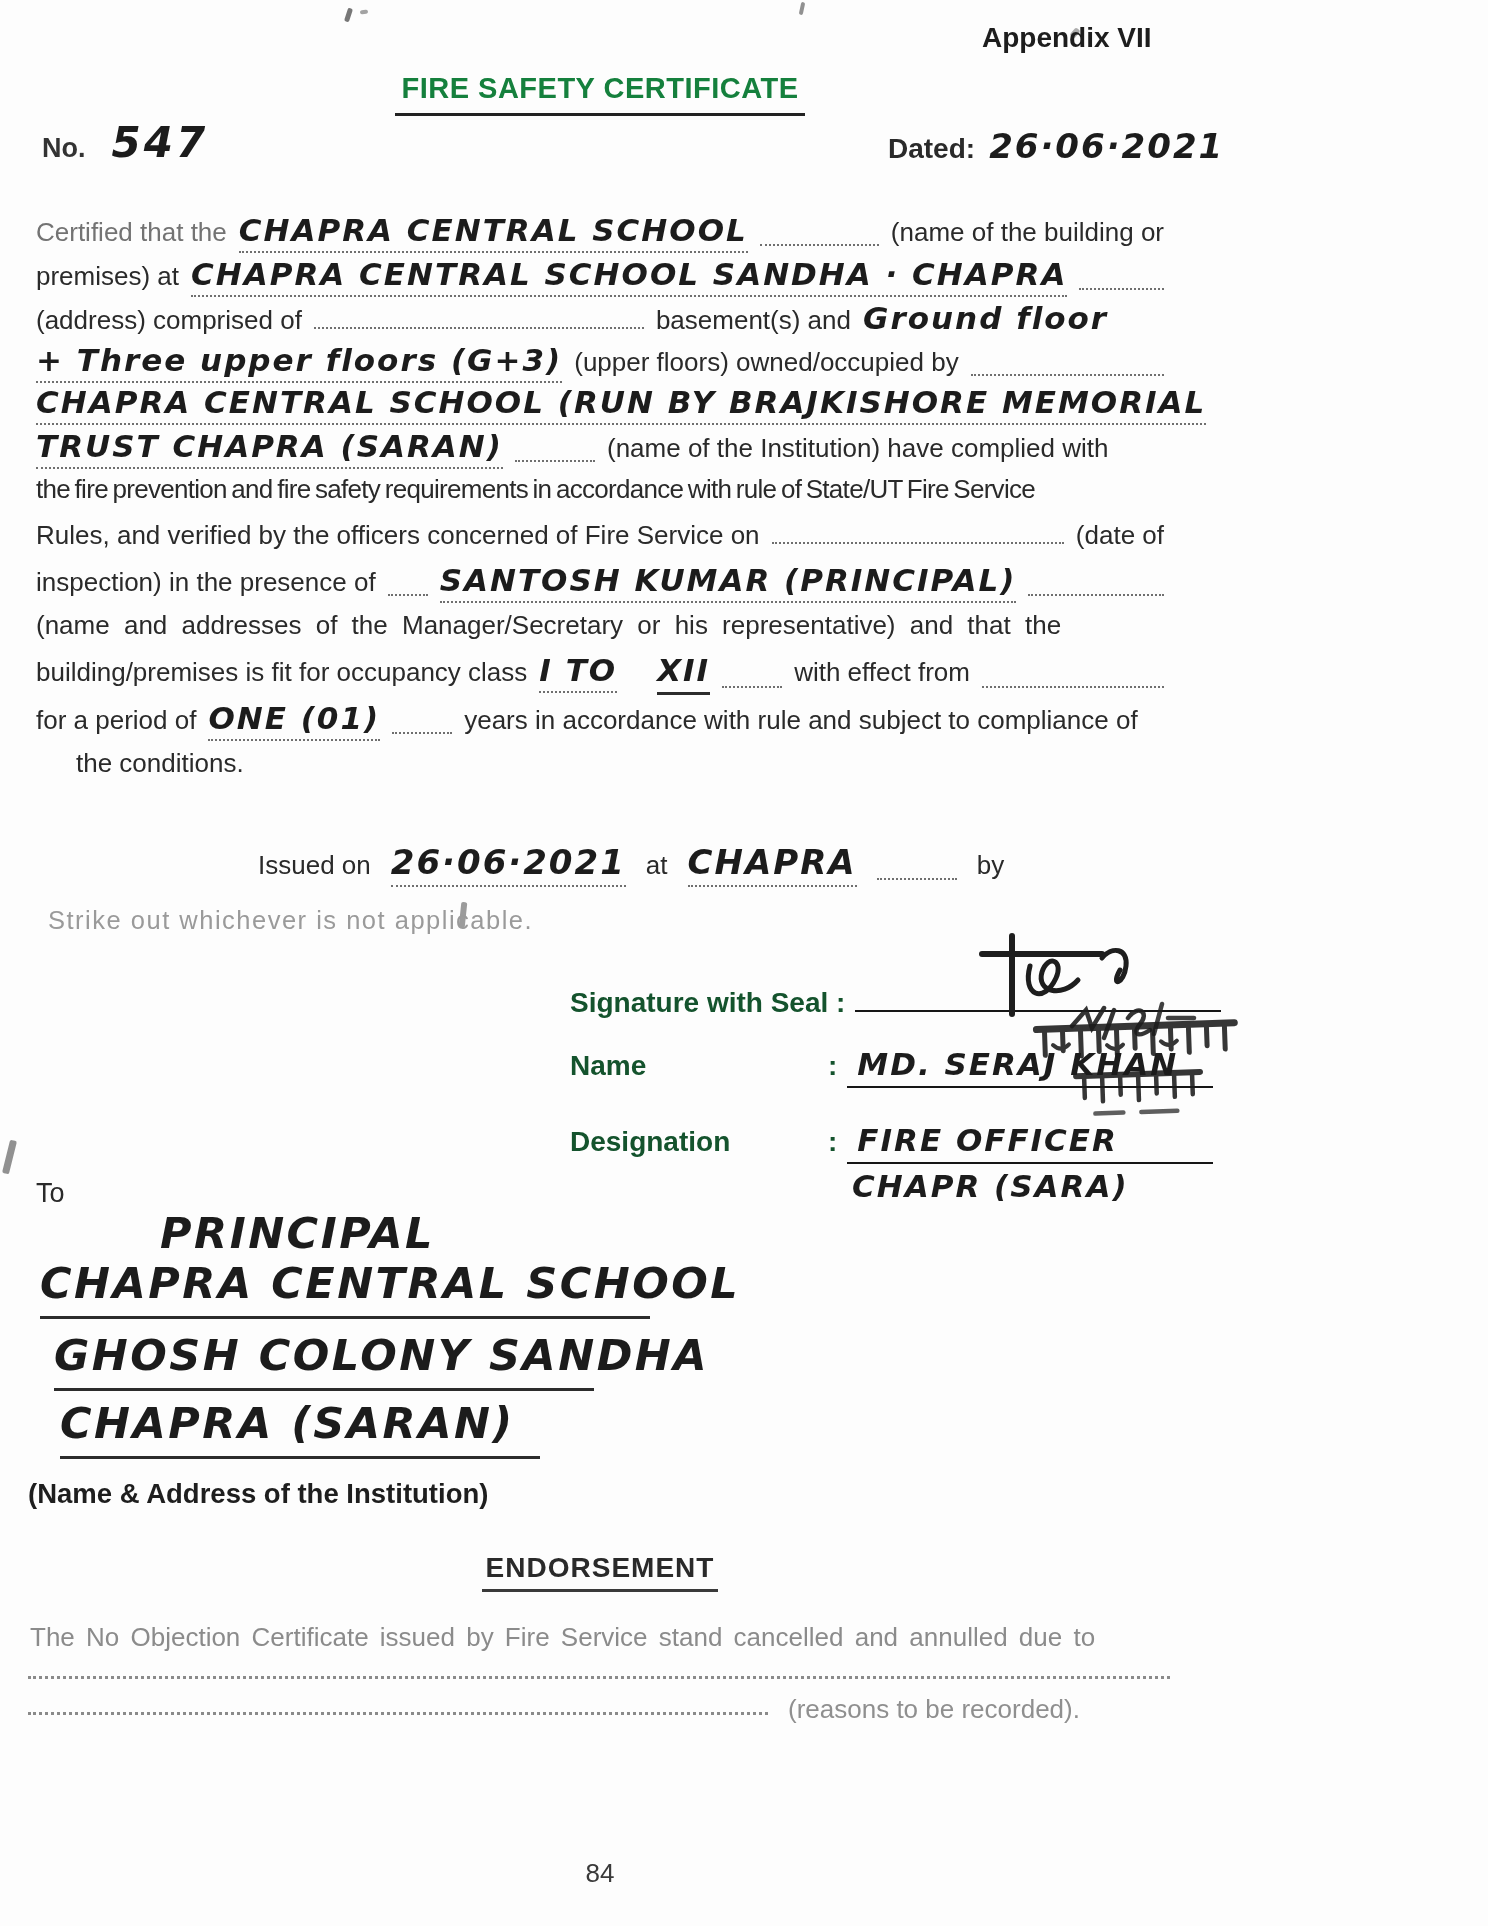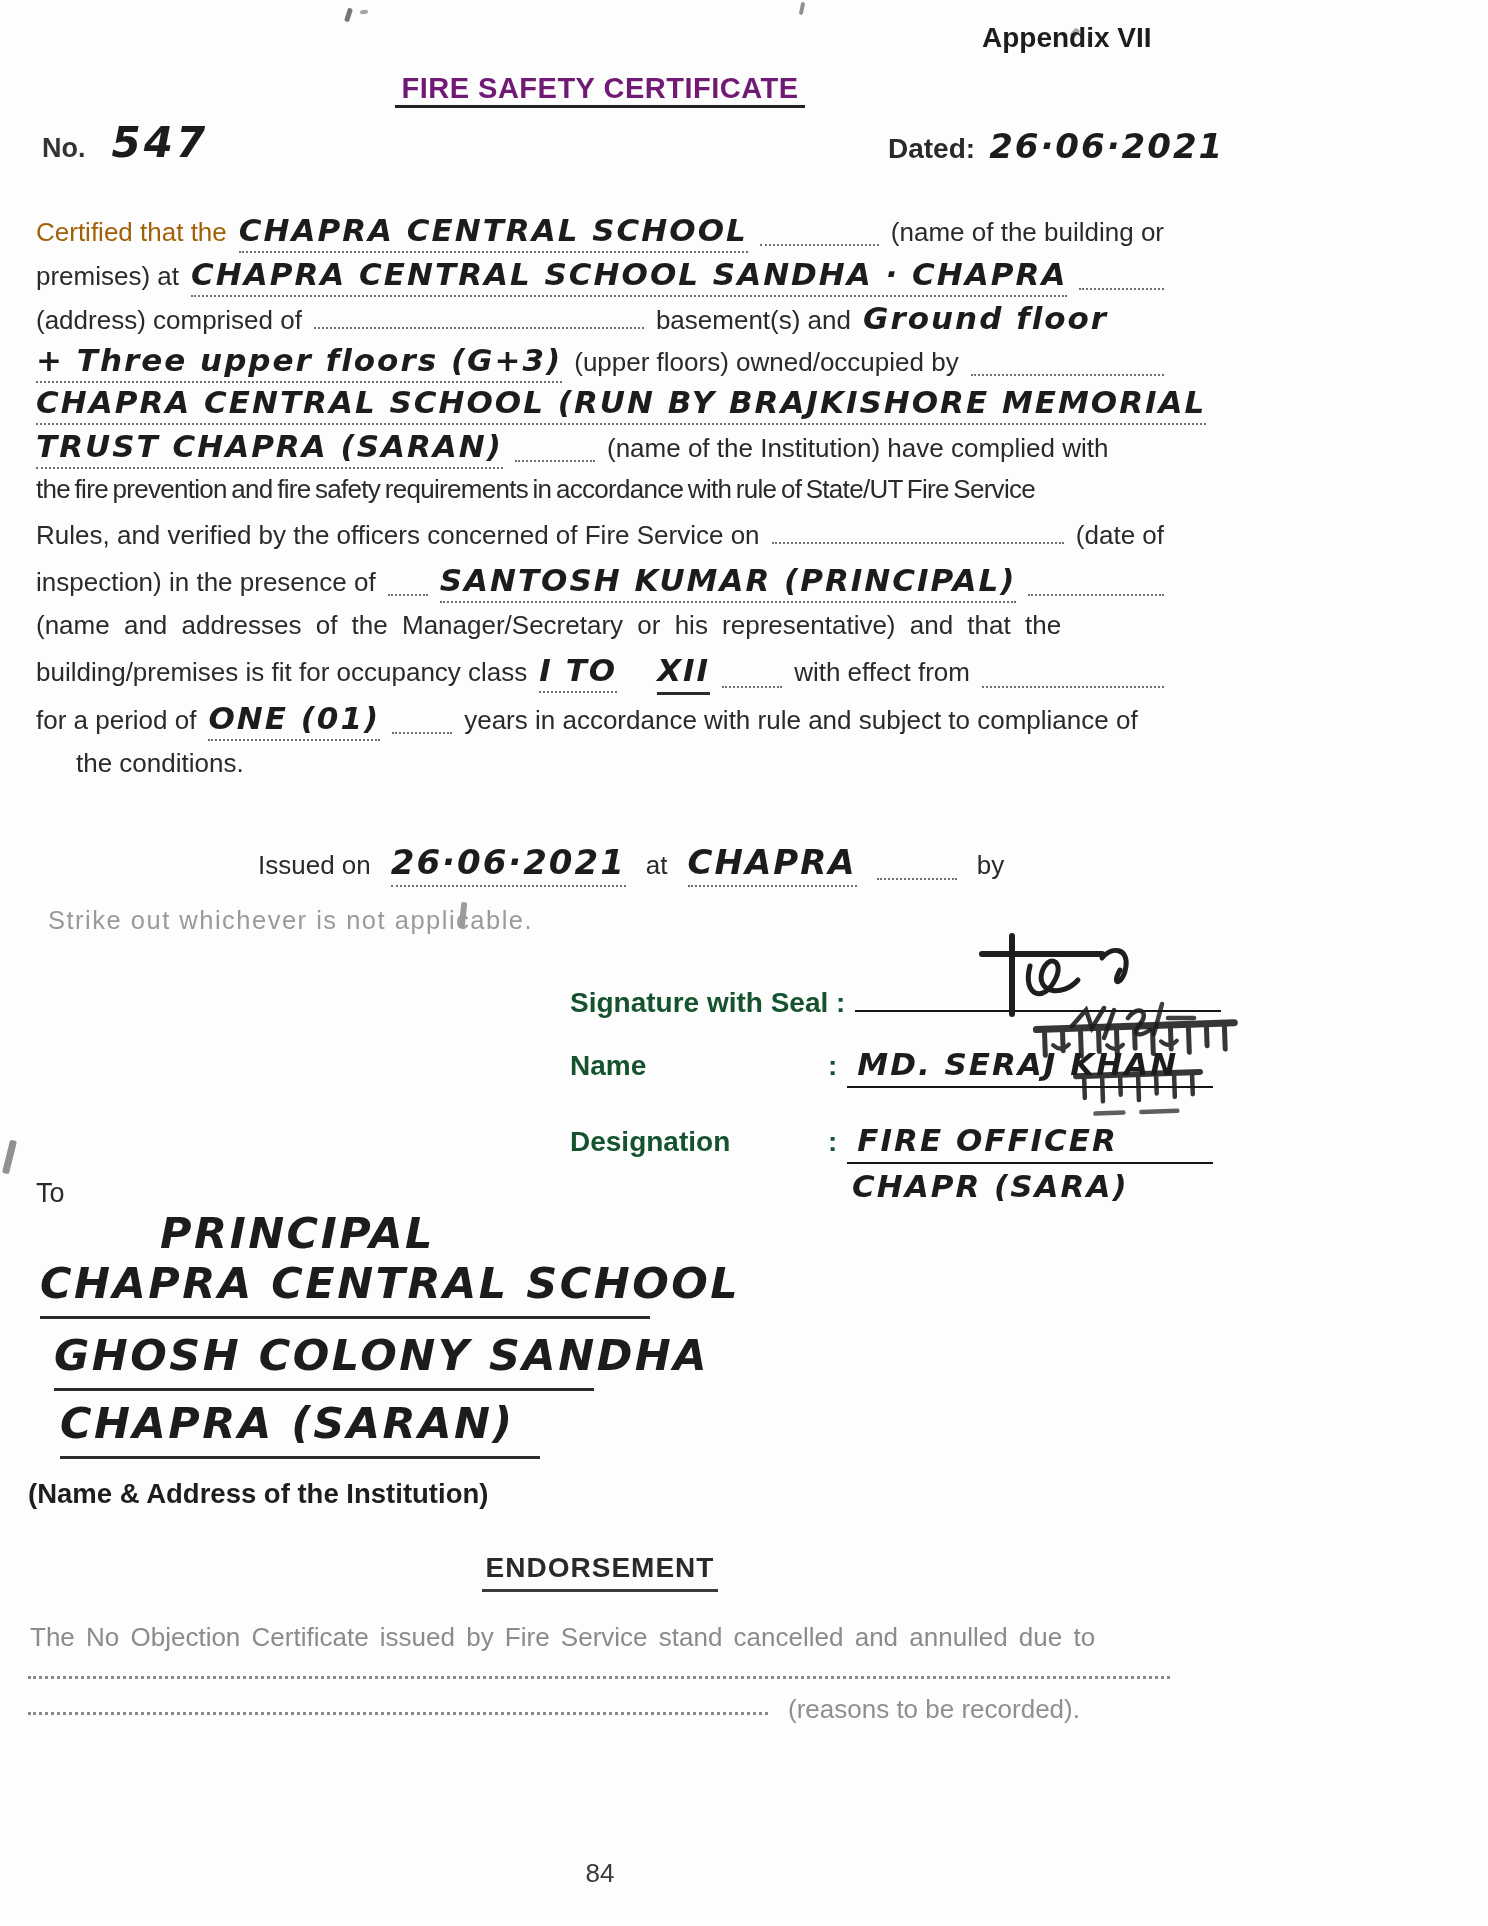--- a/index.html
+++ b/index.html
@@ -4,21 +4,21 @@
 <style>
   html,body{margin:0;padding:0;background:#e9e9e9;}
   .page{
     position:relative;width:1488px;height:1926px;margin:0 auto;
     background:#fdfdfd;color:#262626;overflow:hidden;
     font-family:"Liberation Sans",sans-serif;
   }
   
   .p{font-size:26px;color:#2a2a2a;}
   .b{font-weight:bold;}
-  .fade1{color:#a16207;text-align:center;}
+  .fade1{color:#737373;text-align:center;}
   .tight{letter-spacing:-0.7px;word-spacing:-2px;}
   .loose{word-spacing:7px;}
   
   .hw{
     font-family:"DejaVu Sans",sans-serif;font-style:italic;font-weight:700;
     font-size:31px;letter-spacing:2px;color:#1c1c1c;white-space:nowrap;
   }
   .hw-big{font-size:42px;letter-spacing:3px;}
   .hw-date{font-size:34px;}
   .hw-addr{font-size:43px;letter-spacing:2.5px;}
@@ -26,22 +26,22 @@
   .line{position:absolute;left:36px;width:1128px;display:flex;align-items:baseline;white-space:nowrap;}
   .line > * + *{margin-left:12px;}
   .lead{align-self:flex-end;margin-bottom:7px;border-bottom:2.5px dotted #6f6f6f;height:0;}
   .grow{flex:1 1 auto;}
   .w40{width:40px;}.w60{width:60px;}.w80{width:80px;}.w330{width:330px;}
   .dotted{border-bottom:2.5px dotted #6f6f6f;padding-bottom:3px;}
   .hand-ul{border-bottom:3.5px solid #2c2c2c;padding-bottom:4px;margin-left:40px;}
   
   .appendix{position:absolute;top:22px;left:982px;font-size:28px;font-weight:bold;color:#1d1d1d;}
   .title-row{position:absolute;top:72px;left:36px;width:1128px;text-align:center;}
-  .title{display:inline-block;font-size:29px;font-weight:bold;letter-spacing:0.5px;color:#701a75;
-         border-bottom:3.5px solid #222;padding:0 6px 0 6px;}
+  .title{display:inline-block;font-size:29px;font-weight:bold;letter-spacing:0.5px;color:#15803d;
+         border-bottom:3.5px solid #222;padding:0 6px 8px 6px;}
   .no-row{position:absolute;top:118px;left:42px;display:flex;align-items:baseline;}
   .no-row > * + *{margin-left:26px;}
   .no-label{font-size:27px;font-weight:600;color:#333;}
   .dated-row{position:absolute;top:126px;left:888px;display:flex;align-items:baseline;}
   .dated-row > * + *{margin-left:14px;}
   .dated-label{font-size:28px;}
   
   .l1{top:212px;}.l2{top:256px;}.l3{top:300px;}.l4{top:342px;}.l5{top:384px;}
   .l6{top:428px;}.l7{top:474px;}.l8{top:520px;}.l9{top:562px;}.l10{top:610px;}
   .l11{top:652px;}.l12{top:700px;}.l13{top:748px;margin-left:40px;}

